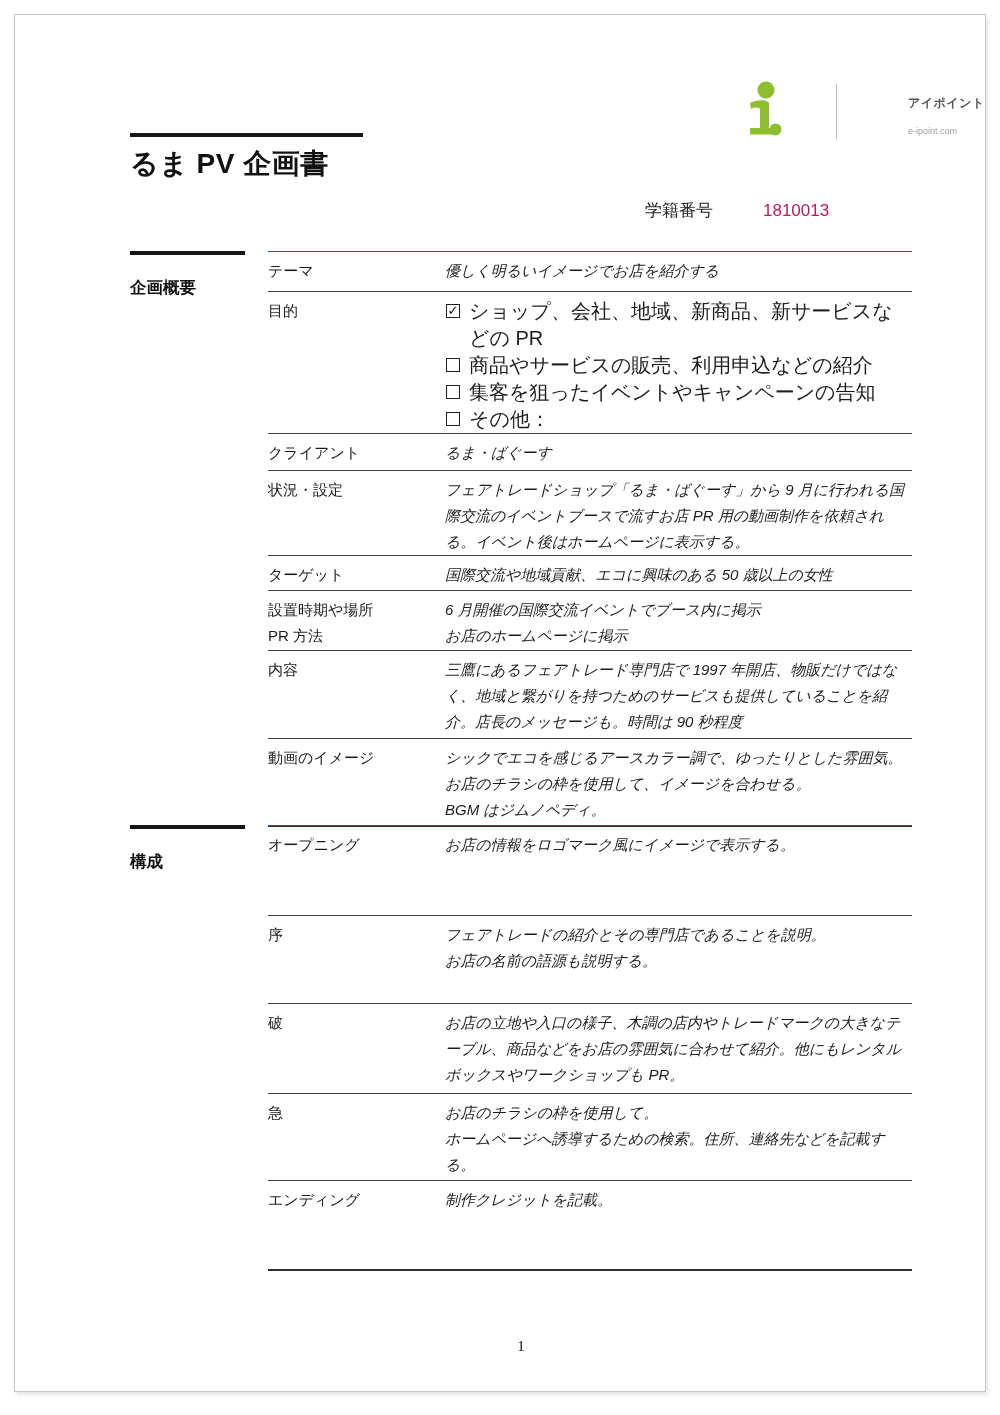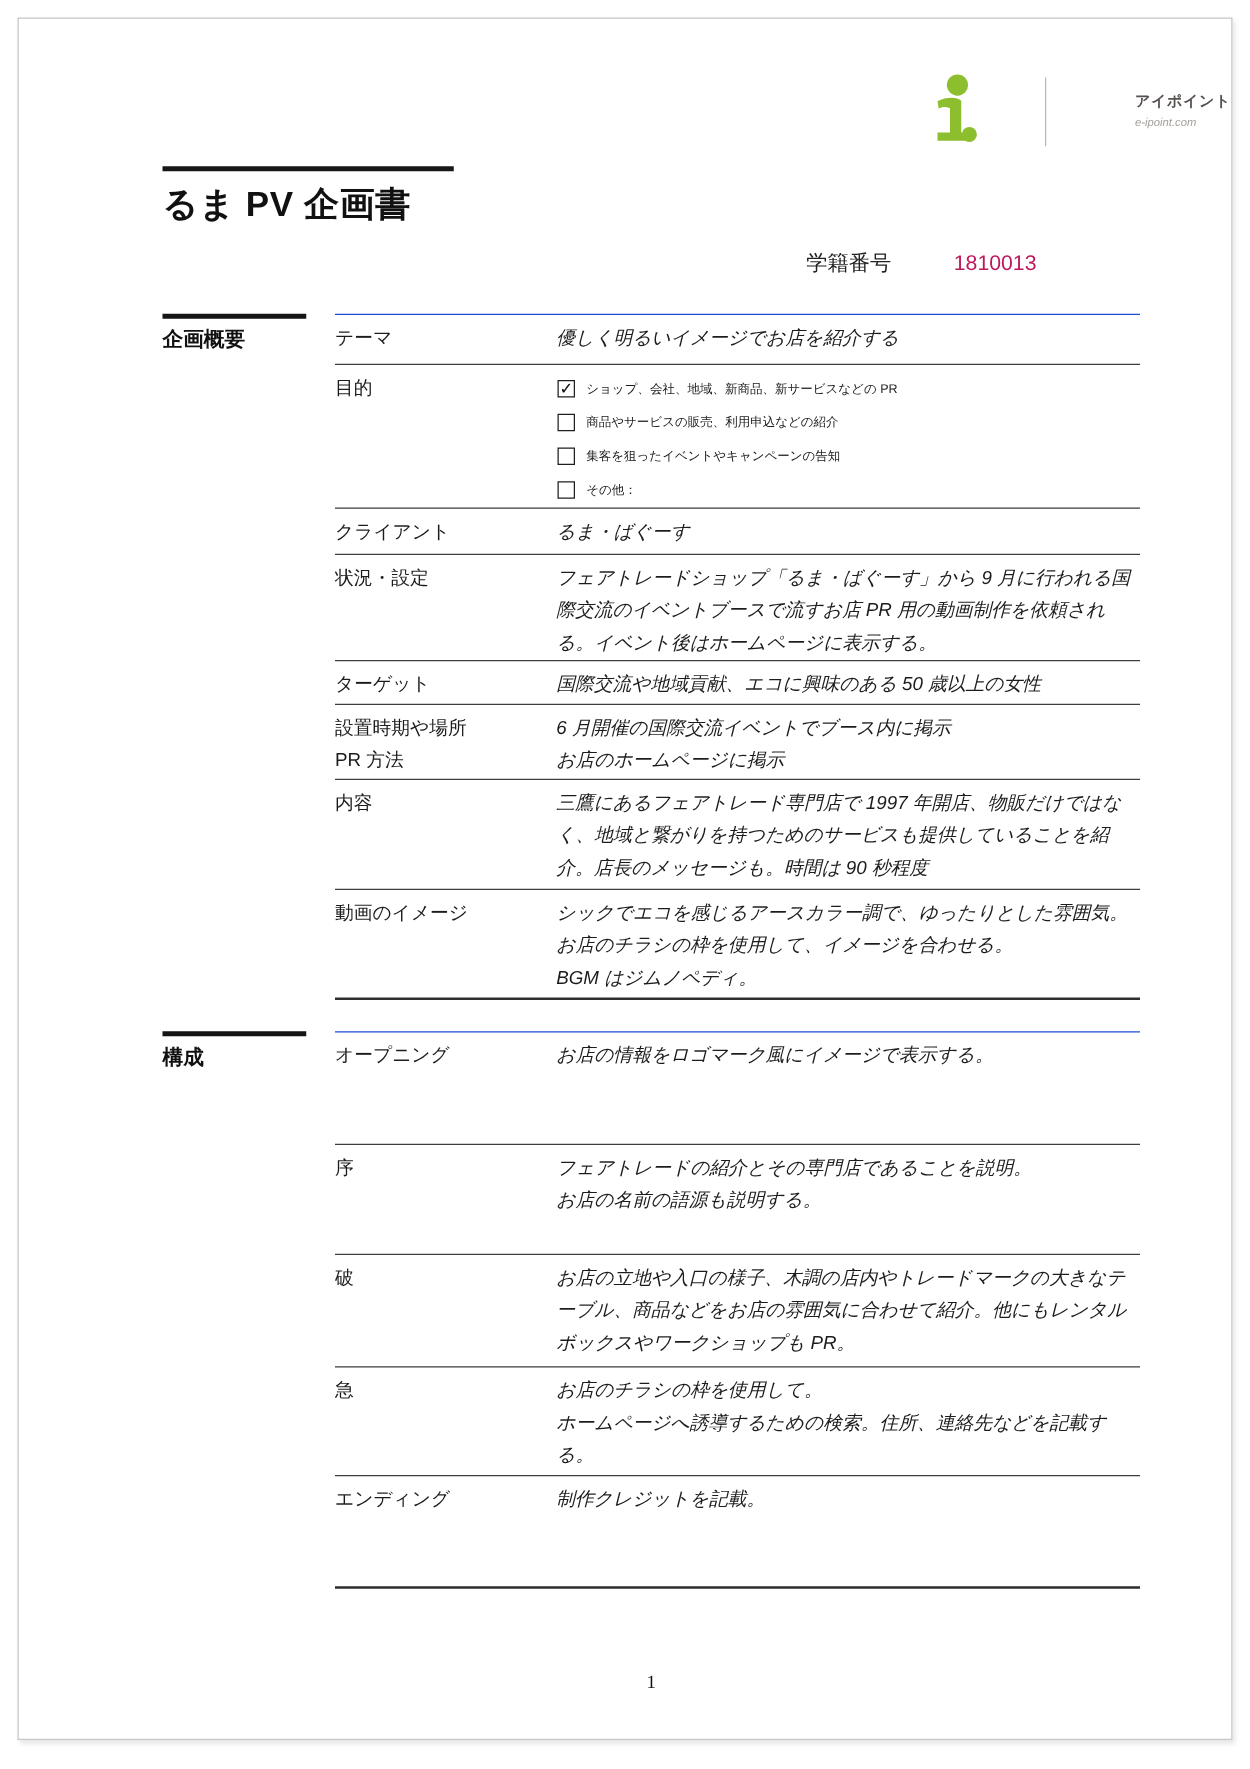--- a/index.html
+++ b/index.html
@@ -12,46 +12,46 @@
   }
   .page {
     position: absolute; left: 14px; top: 14px;
     width: 972px; height: 1378px;
     background: #fff;
     border: 1px solid #c6c6c6;
     box-shadow: 2px 3px 4px rgba(0,0,0,0.10);
   }
 
   
-  .brand { position: absolute; top: 44px; left: 728px; display: flex; align-items: flex-start; gap: 35px; }
+  .brand { position: absolute; top: 66px; left: 728px; display: flex; align-items: flex-start; gap: 35px; }
   .brand-logo { width: 42px; height: 60px; }
   .brand-divider { width: 1px; height: 55px; background: #b9b9b9; margin: 3px 0 0 16px; }
   .brand-text { margin: 14px 0 0 36px; }
   .brand-name { font-size: 12px; font-weight: bold; color: #575250; letter-spacing: 0.5px; }
-  .brand-domain { font-size: 9px; color: #a39d99; margin-top: 3px; font-style: italic; }
+  .brand-domain { font-size: 9px; color: #a39d99; margin-top: 14px; }
 
   
   .title-block { position: absolute; top: 118px; left: 115px; }
   .title-rule { width: 233px; height: 4px; background: #181818; }
   .page-title { font-size: 28px; font-weight: bold; color: #111; margin-top: 8px; letter-spacing: 0.5px; }
 
   
   .meta { position: absolute; top: 182px; left: 630px; width: 268px; font-size: 17px; }
   .meta-row { display: flex; height: 27px; align-items: center; }
   .meta-label { width: 118px; color: #222; }
   .meta-value { color: #be185d; }
 
   
   .section { position: absolute; left: 115px; width: 782px; display: flex; align-items: flex-start; }
   .section-1 { top: 236px; }
   .section-2 { top: 810px; }
   .sec-head {
     width: 115px; margin-right: 23px;
     border-top: 4px solid #151515;
-    padding-top: 6px;
+    padding-top: 22px;
     font-size: 16.5px; font-weight: bold; color: #111;
   }
   .sec-table { flex: 1; border-top: 1px solid #1d4ed8; }
   .t-row { display: flex; border-bottom: 1.4px solid #3d3d3d; padding-top: 6px; }
   .t-row.last { border-bottom: 2px solid #2e2e2e; }
   .t-label { width: 177px; font-size: 15px; line-height: 26px; white-space: pre-line; padding-right: 8px; }
   .t-value { flex: 1; font-size: 15px; line-height: 26px; white-space: pre-line; padding-right: 2px; font-style: italic; }
 
   
   .chk-list { flex: 1; }
@@ -59,21 +59,21 @@
   .chk-box {
     flex: 0 0 auto;
     width: 14px; height: 14px;
     border: 1.6px solid #1f1f1f;
     margin: 6px 9px 0 1px;
     position: relative;
     font-size: 13px; font-weight: bold;
     line-height: 12px; text-align: center;
     color: #111;
   }
-  .chk-text { font-size: 10px; }
+  .chk-text { font-size: 20px; }
 
   
   .footer { position: absolute; top: 1322px; left: 115px; width: 782px; text-align: center; }
   .page-number { font-family: "Liberation Serif", serif; font-size: 15px; color: #111; }
 </style>
 </head>
 <body>
 
 <div class="page">
 

